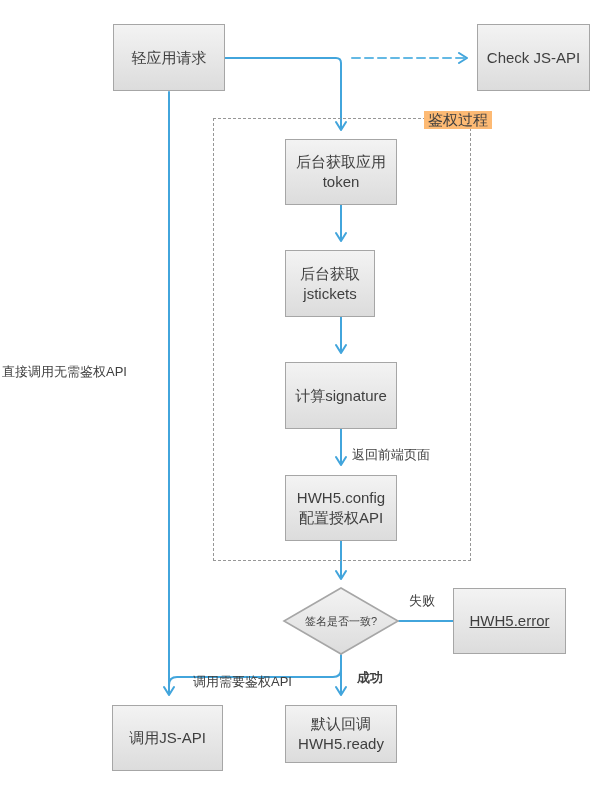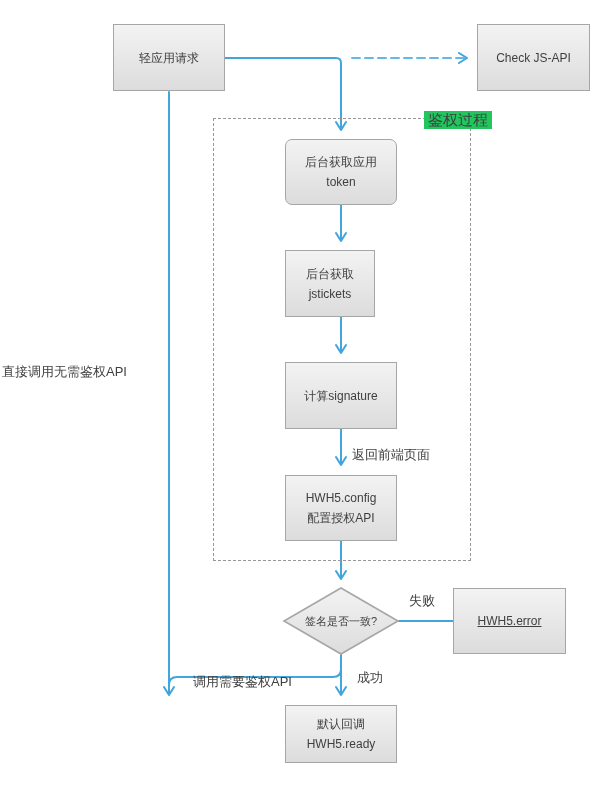--- a/index.html
+++ b/index.html
@@ -55,31 +55,31 @@
   .grad-bottom { stop-color: var(--node-fill-bottom); }
   .node {
     position: absolute;
     background: linear-gradient(var(--node-fill-top), var(--node-fill-bottom));
     border: 1px solid var(--node-border);
     display: flex;
     flex-direction: column;
     align-items: center;
     justify-content: center;
     text-align: center;
-    font-size: 12px;
+    font-size: 15px;
     line-height: 20px;
     color: var(--text);
   }
   .region {
     position: absolute;
     border: 1px dashed var(--region-border);
   }
   .region-label {
     position: absolute;
-    background: #22c55e;
+    background: #fdba74;
     font-size: 15px;
     line-height: 18px;
     padding: 0 4px;
     color: var(--text);
     white-space: nowrap;
   }
   .edge-label {
     position: absolute;
     font-size: 13px;
     line-height: 18px;
@@ -130,21 +130,21 @@
   <div class="region-label" style="left:424px; top:111px;">鉴权过程</div>
 
   <div class="node" style="left:113px; top:24px; width:112px; height:67px;">
     <span>轻应用请求</span>
   </div>
 
   <div class="node" style="left:477px; top:24px; width:113px; height:67px;">
     <span>Check JS-API</span>
   </div>
 
-  <div class="node" style="left:285px; top:139px; width:112px; height:66px;border-radius:7px;">
+  <div class="node" style="left:285px; top:139px; width:112px; height:66px;">
     <span>后台获取应用</span>
     <span>token</span>
   </div>
 
   <div class="node" style="left:285px; top:250px; width:90px; height:67px;">
     <span>后台获取</span>
     <span>jstickets</span>
   </div>
 
   <div class="node" style="left:285px; top:362px; width:112px; height:67px;text-align:right;">
@@ -157,25 +157,28 @@
   </div>
 
   <div class="decision-label" style="left:281px; top:588px; width:120px; height:66px;">
     <span>签名是否一致?</span>
   </div>
 
   <div class="node" style="left:453px; top:588px; width:113px; height:66px;text-decoration:underline;">
     <span>HWH5.error</span>
   </div>
 
+  <div class="node" style="left:112px; top:705px; width:111px; height:66px;">
+    <span>调用JS-API</span>
+  </div>
 
   <div class="node" style="left:285px; top:705px; width:112px; height:58px;">
     <span>默认回调</span>
     <span>HWH5.ready</span>
   </div>
 
   <div class="edge-label" style="left:2px; top:363px;">直接调用无需鉴权API</div>
   <div class="edge-label" style="left:352px; top:446px;">返回前端页面</div>
   <div class="edge-label" style="left:409px; top:592px;">失败</div>
-  <div class="edge-label" style="left:357px; top:669px;">成功</div>
+  <div class="edge-label" style="left:357px; top:669px;font-weight:bold;">成功</div>
   <div class="edge-label" style="left:193px; top:655px;margin-top:18px;">调用需要鉴权API</div>
 
 </div>
 
 </body></html>

